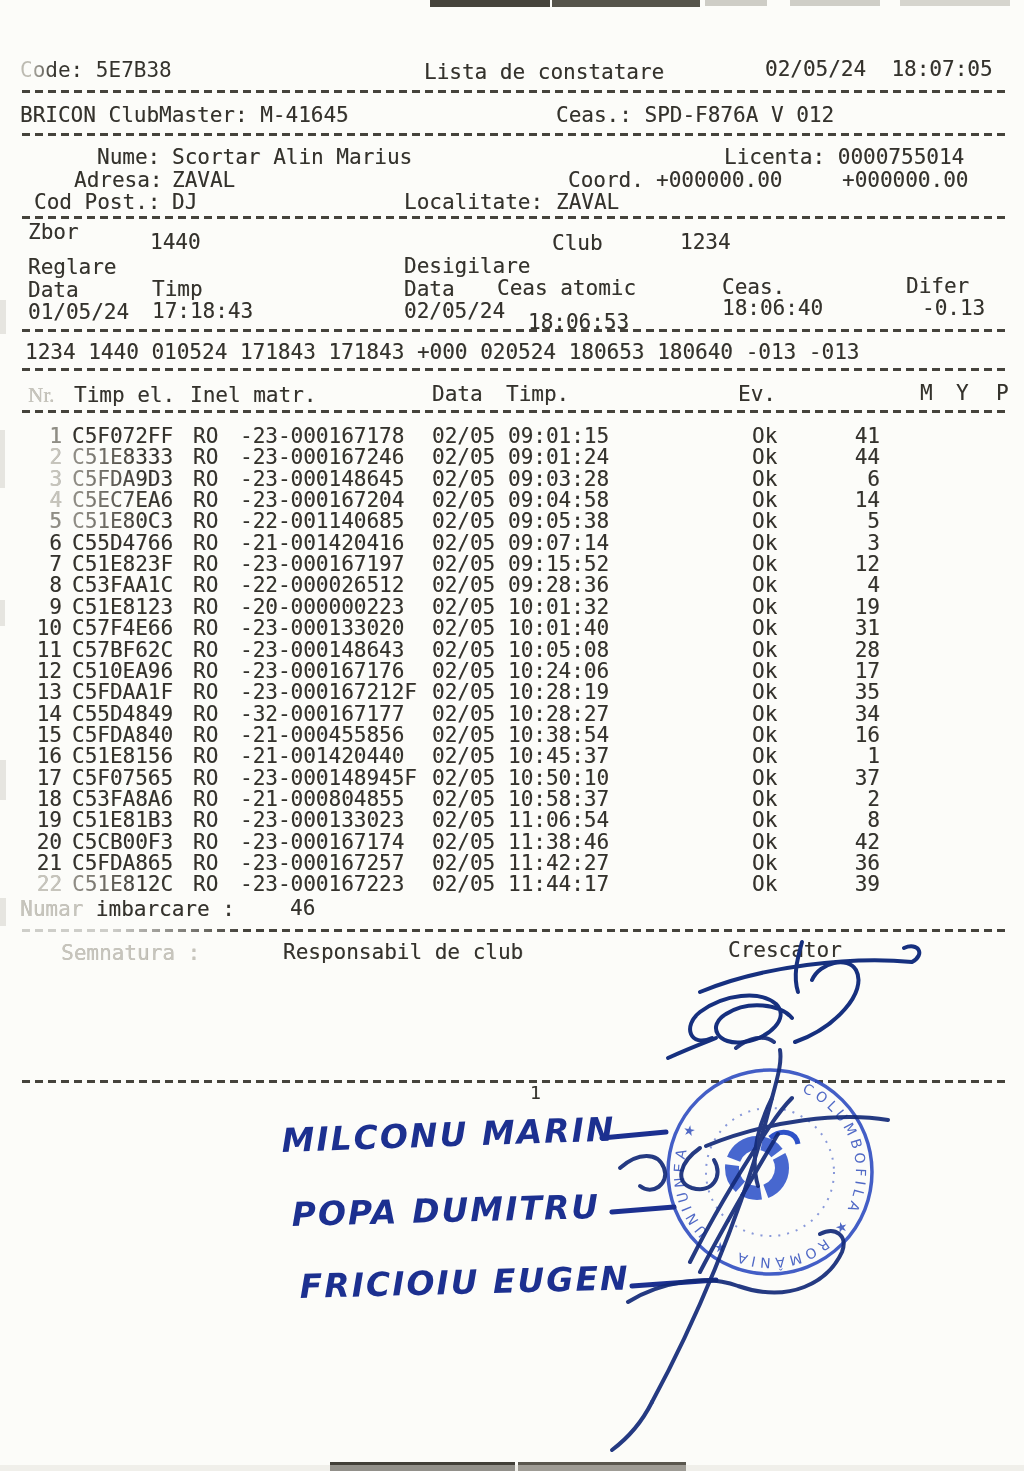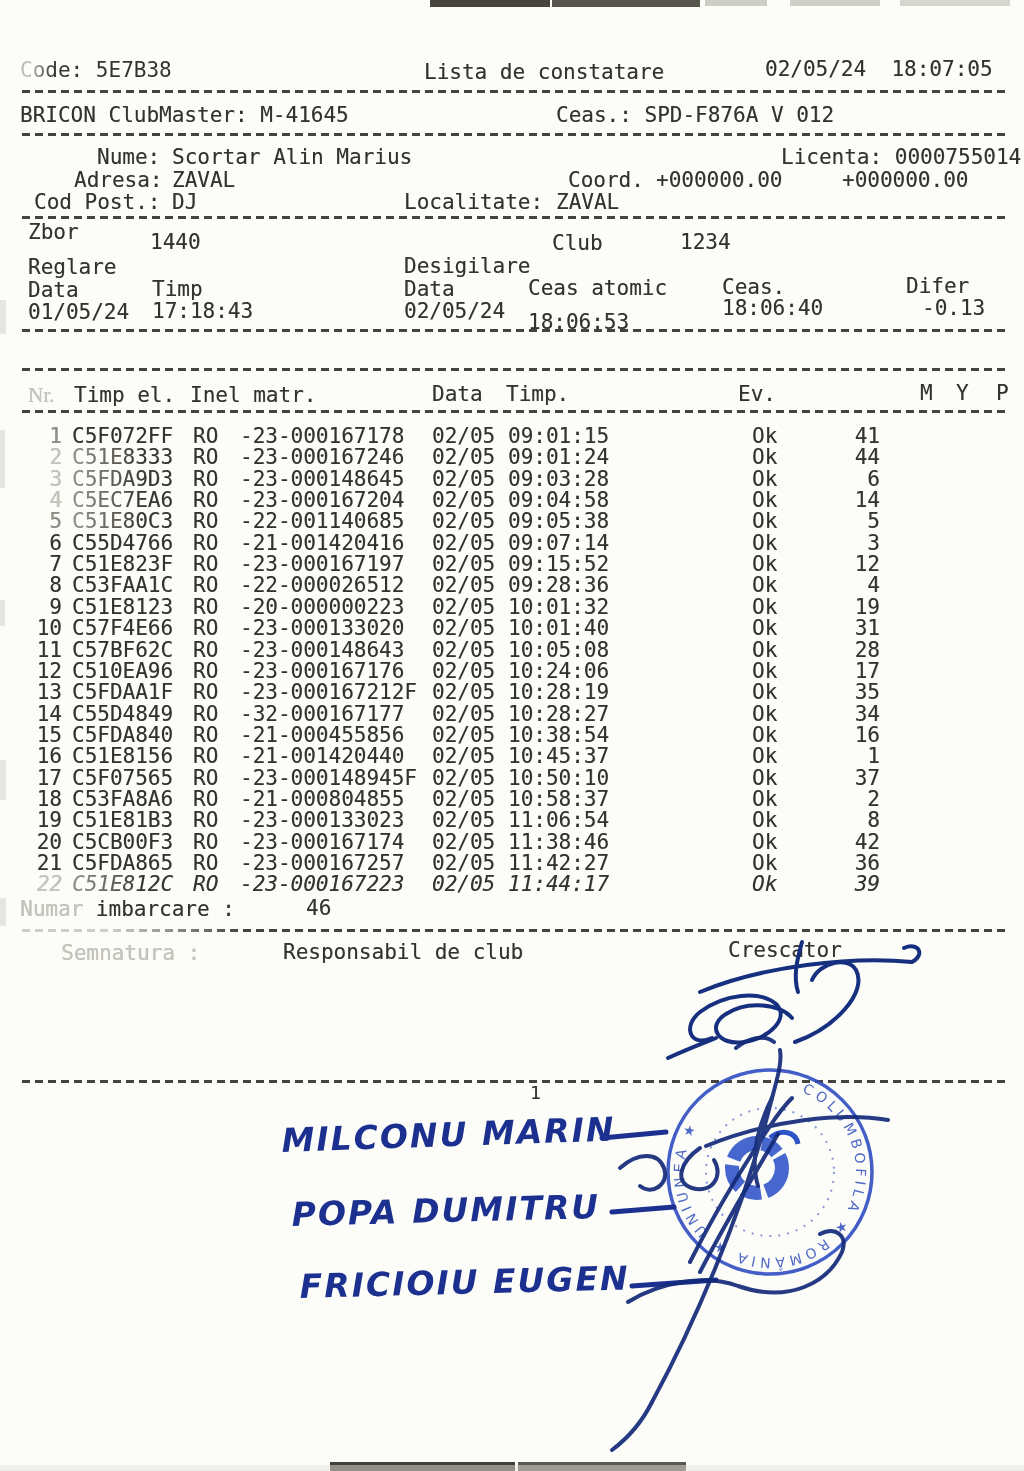--- a/index.html
+++ b/index.html
@@ -68,21 +68,21 @@
   <div class="t" style="left:424px;top:60px;">Lista de constatare</div>
   <div class="t" style="left:765px;top:57px;">02/05/24  18:07:05</div>
   <div class="dash" style="top:90px;"></div>
 
   <div class="t" style="left:20px;top:103px;">BRICON ClubMaster: M-41645</div>
   <div class="t" style="left:556px;top:103px;">Ceas.: SPD-F876A V 012</div>
   <div class="dash" style="top:133px;"></div>
 
   <div class="t" style="left:97px;top:145px;">Nume:</div>
   <div class="t" style="left:172px;top:145px;">Scortar Alin Marius</div>
-  <div class="t" style="left:781px;top:145px;">Licenta: 0000755014</div>
+  <div class="t" style="left:724px;top:145px;">Licenta: 0000755014</div>
 
   <div class="t" style="left:74px;top:168px;">Adresa:</div>
   <div class="t" style="left:172px;top:168px;">ZAVAL</div>
   <div class="t" style="left:568px;top:168px;">Coord.</div>
   <div class="t" style="left:656px;top:168px;">+000000.00</div>
   <div class="t" style="left:842px;top:168px;">+000000.00</div>
 
   <div class="t" style="left:34px;top:190px;">Cod Post.:</div>
   <div class="t" style="left:172px;top:190px;">DJ</div>
   <div class="t" style="left:404px;top:190px;">Localitate:</div>
@@ -93,32 +93,33 @@
   <div class="t" style="left:150px;top:230px;">1440</div>
   <div class="t" style="left:552px;top:231px;">Club</div>
   <div class="t" style="left:680px;top:230px;">1234</div>
 
   <div class="t" style="left:28px;top:255px;">Reglare</div>
   <div class="t" style="left:404px;top:254px;">Desigilare</div>
 
   <div class="t" style="left:28px;top:278px;">Data</div>
   <div class="t" style="left:152px;top:277px;">Timp</div>
   <div class="t" style="left:404px;top:277px;">Data</div>
-  <div class="t" style="left:528px;top:276px;text-align:center;">Ceas atomic</div>
+  <div class="t" style="left:497px;top:276px;text-align:center;">Ceas atomic</div>
   <div class="t" style="left:722px;top:275px;">Ceas.</div>
   <div class="t" style="left:906px;top:274px;">Difer</div>
 
   <div class="t" style="left:28px;top:300px;">01/05/24</div>
   <div class="t" style="left:152px;top:299px;">17:18:43</div>
   <div class="t" style="left:404px;top:299px;">02/05/24</div>
   <div class="t" style="left:528px;top:310px;">18:06:53</div>
   <div class="t" style="left:722px;top:296px;">18:06:40</div>
   <div class="t" style="left:922px;top:296px;">-0.13</div>
   <div class="dash" style="top:329px;"></div>
 
+  <div class="t" style="left:25px;top:340px;">1234 1440 010524 171843 171843 +000 020524 180653 180640 -013 -013</div>
   <div class="dash" style="top:368px;"></div>
 
   <div class="t fade-hard" style="left:28px;top:383px;font-family:Liberation Serif, serif;">Nr.</div>
   <div class="t" style="left:74px;top:383px;">Timp el.</div>
   <div class="t" style="left:190px;top:383px;">Inel matr.</div>
   <div class="t" style="left:432px;top:382px;">Data</div>
   <div class="t" style="left:506px;top:382px;">Timp.</div>
   <div class="t" style="left:738px;top:382px;">Ev.</div>
   <div class="t" style="left:920px;top:381px;">M</div>
   <div class="t" style="left:956px;top:381px;">Y</div>
@@ -329,34 +330,34 @@
       <div class="row" style="top: 851px;">
         <span class="cell c-nr">21</span>
         <span class="cell c-el">C5FDA865</span>
         <span class="cell c-ro">RO</span>
         <span class="cell c-matr">-23-000167257</span>
         <span class="cell c-data">02/05</span>
         <span class="cell c-timp">11:42:27</span>
         <span class="cell c-ev">Ok</span>
         <span class="cell c-cnt">36</span>
       </div>
-      <div class="row" style="top: 872.35px; font-style: italic;">
+      <div class="row" style="top: 872.35px;">
         <span class="cell c-nr fade-hard">22</span>
         <span class="cell c-el elfade-grad">C51E812C</span>
         <span class="cell c-ro">RO</span>
         <span class="cell c-matr">-23-000167223</span>
         <span class="cell c-data">02/05</span>
         <span class="cell c-timp">11:44:17</span>
         <span class="cell c-ev">Ok</span>
         <span class="cell c-cnt">39</span>
       </div>
     </div>
 
   <div class="t" style="left:20px;top:897px;"><span class="fade-hard">Numar</span><span> imbarcare :</span></div>
-  <div class="t" style="left:306px;top:896px;">46</div>
+  <div class="t" style="left:290px;top:896px;">46</div>
   <div class="dash fadeleft" style="top:929px;"></div>
 
   <div class="t fade-hard" style="left:20px;top:941px;margin-left:41px;">Semnatura :</div>
   <div class="t" style="left:283px;top:940px;">Responsabil de club</div>
   <div class="t" style="left:728px;top:938px;">Crescator</div>
 
   <div class="dash" style="top:1080px;"></div>
   <div class="t" style="left:530px;top:1082px;font-size:18px;">1</div>
 
   <svg class="inkwrap" viewBox="0 0 1024 541">

